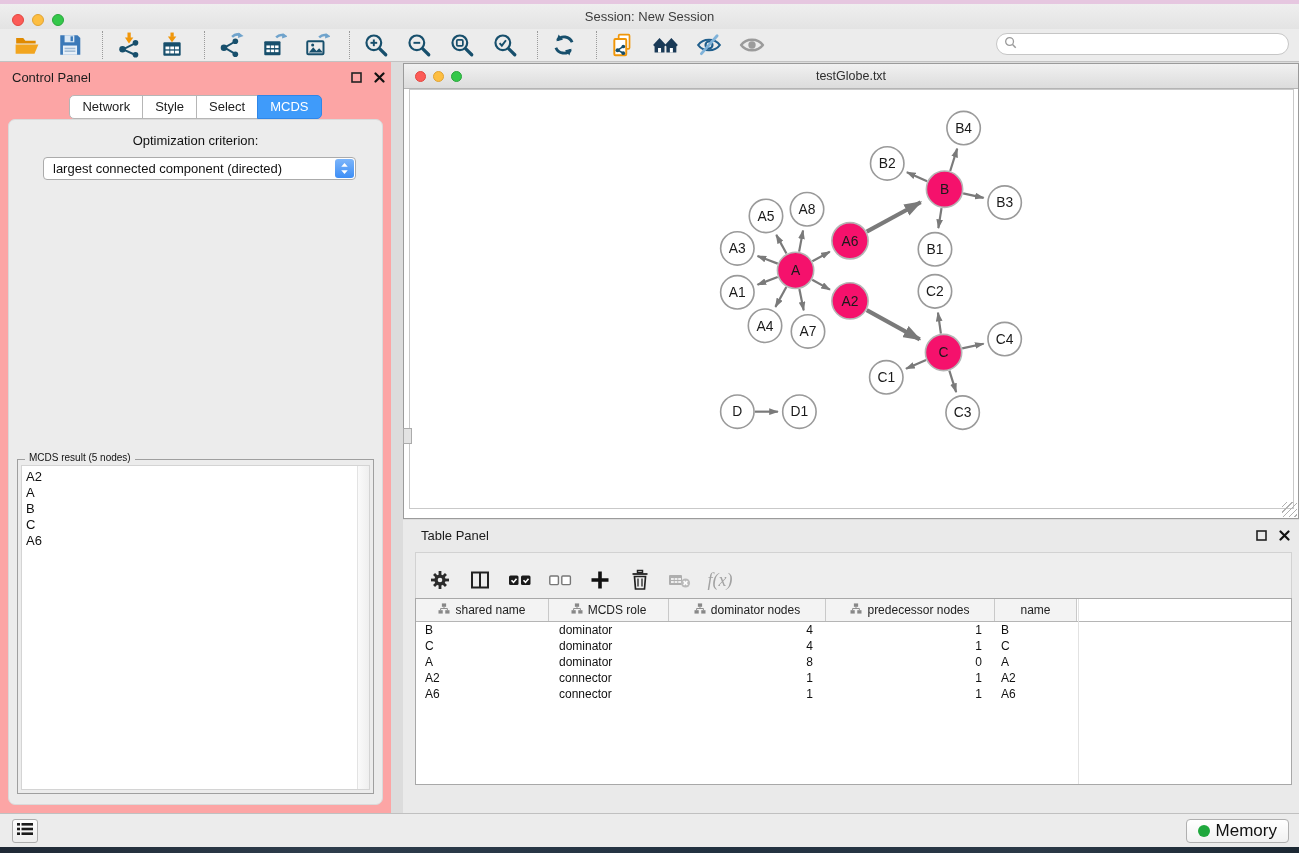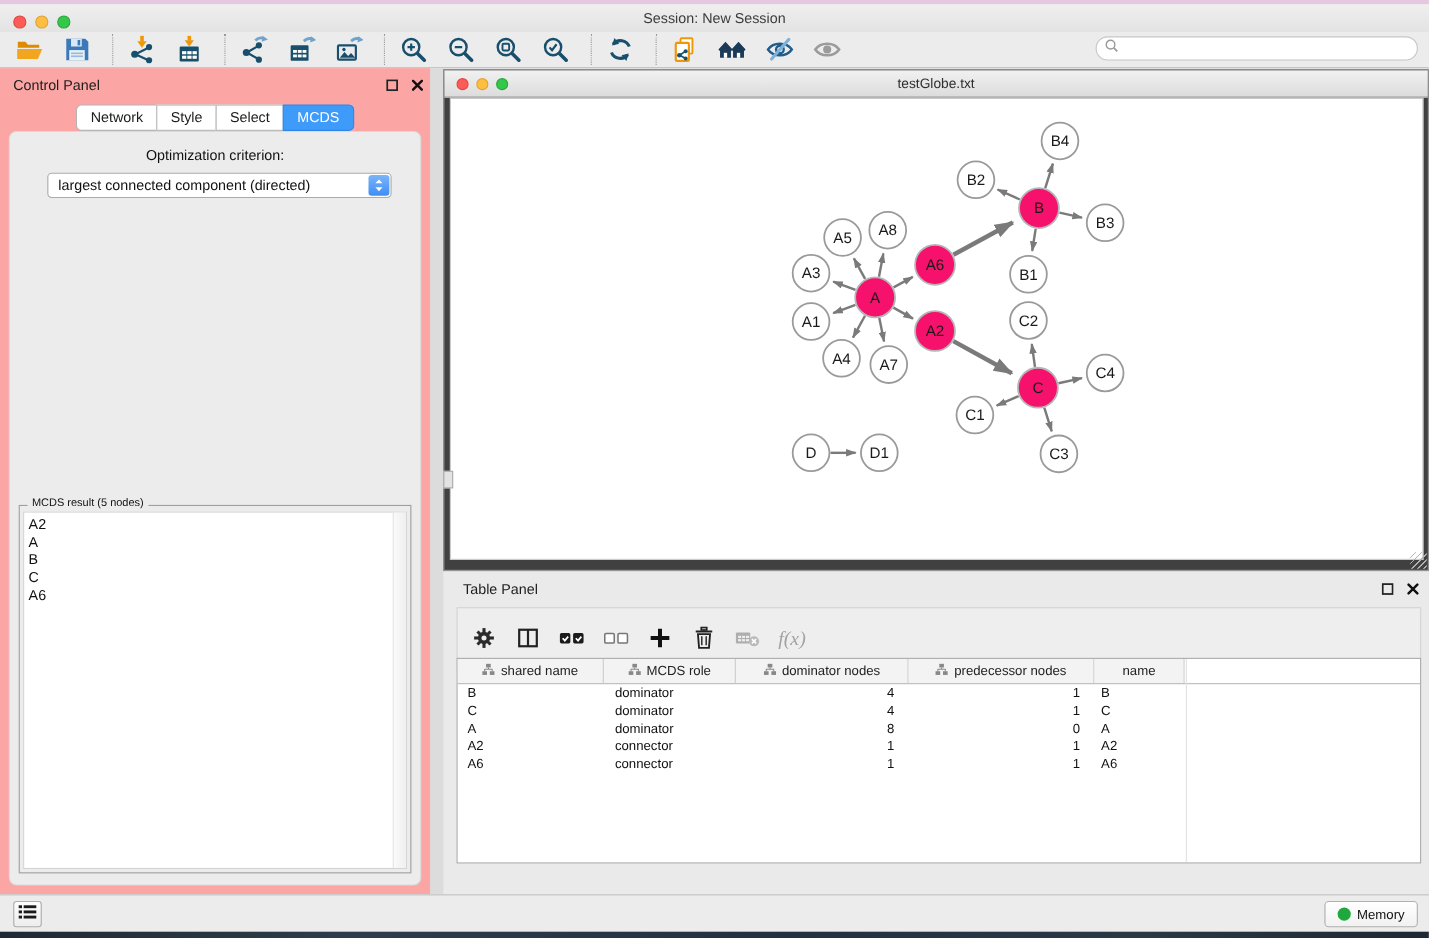--- a/index.html
+++ b/index.html
@@ -54,21 +54,21 @@
   .push-btn{height:23px;line-height:21px;padding:0 16px;font-size:13px;color:#111;
     background:linear-gradient(#ffffff,#f1f1f1);border:1px solid #b3b3b3;border-radius:5px;box-sizing:border-box;}
   .result-group{position:absolute;left:8px;right:8px;top:339px;bottom:10px;border:1px solid #9f9f9f;}
   .group-legend{position:absolute;top:-8px;left:7px;background:#ececec;padding:0 4px;font-size:10px;color:#111;text-align:right;}
   .listbox{position:absolute;left:3px;right:3px;top:5px;bottom:3px;background:#fff;border:1px solid #d4d4d4;}
   .listbox .scroll-track{position:absolute;right:0;top:0;bottom:0;width:11px;background:linear-gradient(90deg,#fafafa,#efefef);border-left:1px solid #e3e3e3;}
   .listbox ul{margin:0;padding:3px 0 0 4px;list-style:none;}
   .listbox li{font-size:13px;line-height:16px;color:#111;}
 
   
-  .net-window{position:absolute;left:403px;top:1px;width:896px;height:456px;background:#404040;
+  .net-window{position:absolute;left:403px;top:1px;width:896px;height:456px;background:#ffffff;
     border:1px solid #9b9b9b;box-sizing:border-box;}
   .net-titlebar{position:relative;height:24px;background:linear-gradient(#f1f1f1,#dcdcdc);border-bottom:1px solid #b4b4b4;}
   .net-titlebar .title{text-align:center;line-height:24px;font-size:12.5px;color:#2e2e2e;}
   .net-traffic{position:absolute;left:11px;top:7px;display:flex;gap:7px;}
   .net-traffic .light{width:11px;height:11px;}
   .net-canvas{position:absolute;left:5px;right:4px;top:25px;bottom:9px;background:#fff;border:1px solid #c9c9c9;box-sizing:border-box;padding-left:39px;}
   .net-canvas svg{display:block;width:100%;height:100%;}
   .grip-left{position:absolute;left:-1px;top:364px;width:7px;height:14px;background:#e3e3e3;border:1px solid #ababab;}
   .resize-grip{position:absolute;right:1px;bottom:1px;width:15px;height:15px;
     background:repeating-linear-gradient(135deg,transparent 0 3px,#b0b0b0 3px 4px);}
@@ -90,21 +90,21 @@
   .name-col-line{position:absolute;top:0;bottom:0;width:1px;background:#e2e2e2;}
   .tp-tabs{position:absolute;left:0;right:0;top:270px;display:flex;justify-content:center;}
 
   
   .status-bar{position:absolute;left:0;right:0;top:813px;height:34px;background:#ececec;border-top:1px solid #c0c0c0;box-sizing:border-box;}
   .list-btn{position:absolute;left:12px;top:5px;width:26px;height:24px;display:flex;align-items:center;justify-content:center;
     background:linear-gradient(#fdfdfd,#ededed);border:1px solid #adadad;border-radius:3px;box-sizing:border-box;}
   .memory-btn{position:absolute;right:10px;top:5px;height:24px;display:flex;align-items:center;gap:6px;padding:0 11px;
     background:linear-gradient(#ffffff,#f1f1f1);border:1px solid #b0b0b0;border-radius:4px;box-sizing:border-box;}
   .memory-dot{width:12px;height:12px;border-radius:50%;background:#1fa83d;}
-  .memory-btn span{font-size:12px;color:#111;}
+  .memory-btn span{font-size:17px;color:#111;}
   .desktop-strip{position:absolute;left:0;right:0;bottom:0;height:6px;
     background:linear-gradient(90deg,#1f2935,#2e3d4c 25%,#223140 55%,#2b3947 80%,#1c2833);}
 </style>
 </head>
 <body>
 
 <div class="top-strip"></div>
 <div class="titlebar">
   <div class="traffic">
     <div class="light red"></div>

